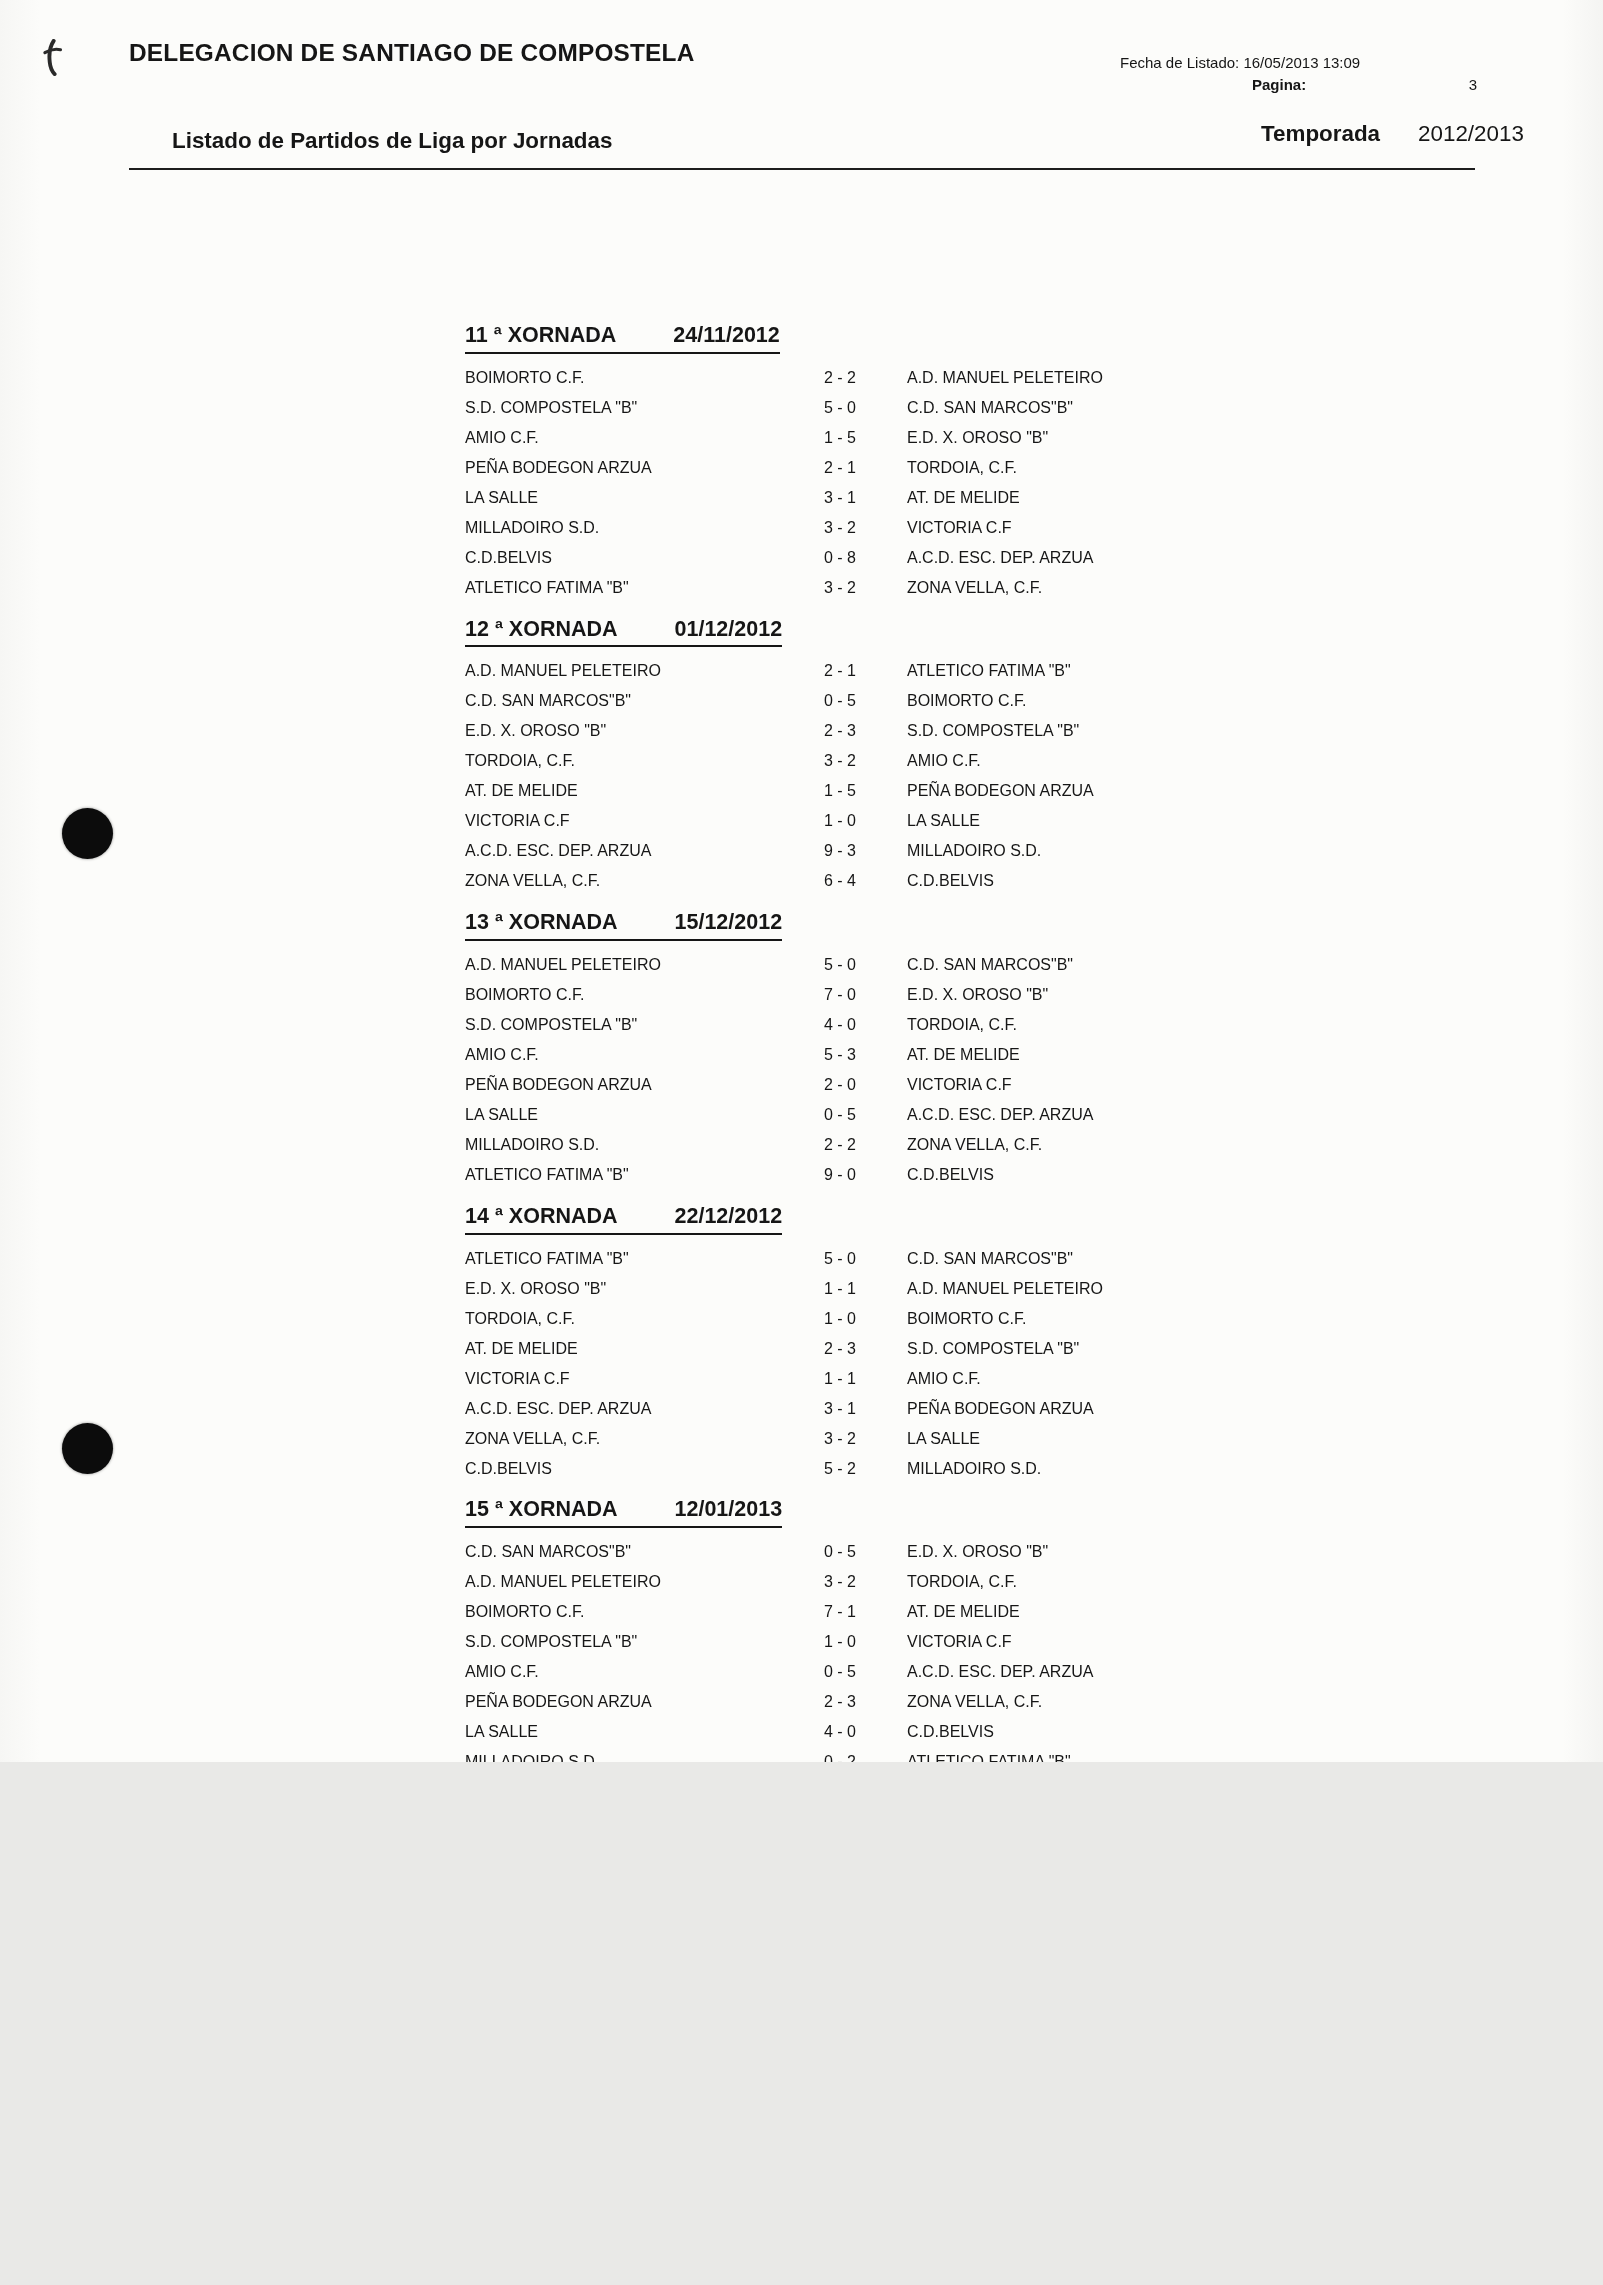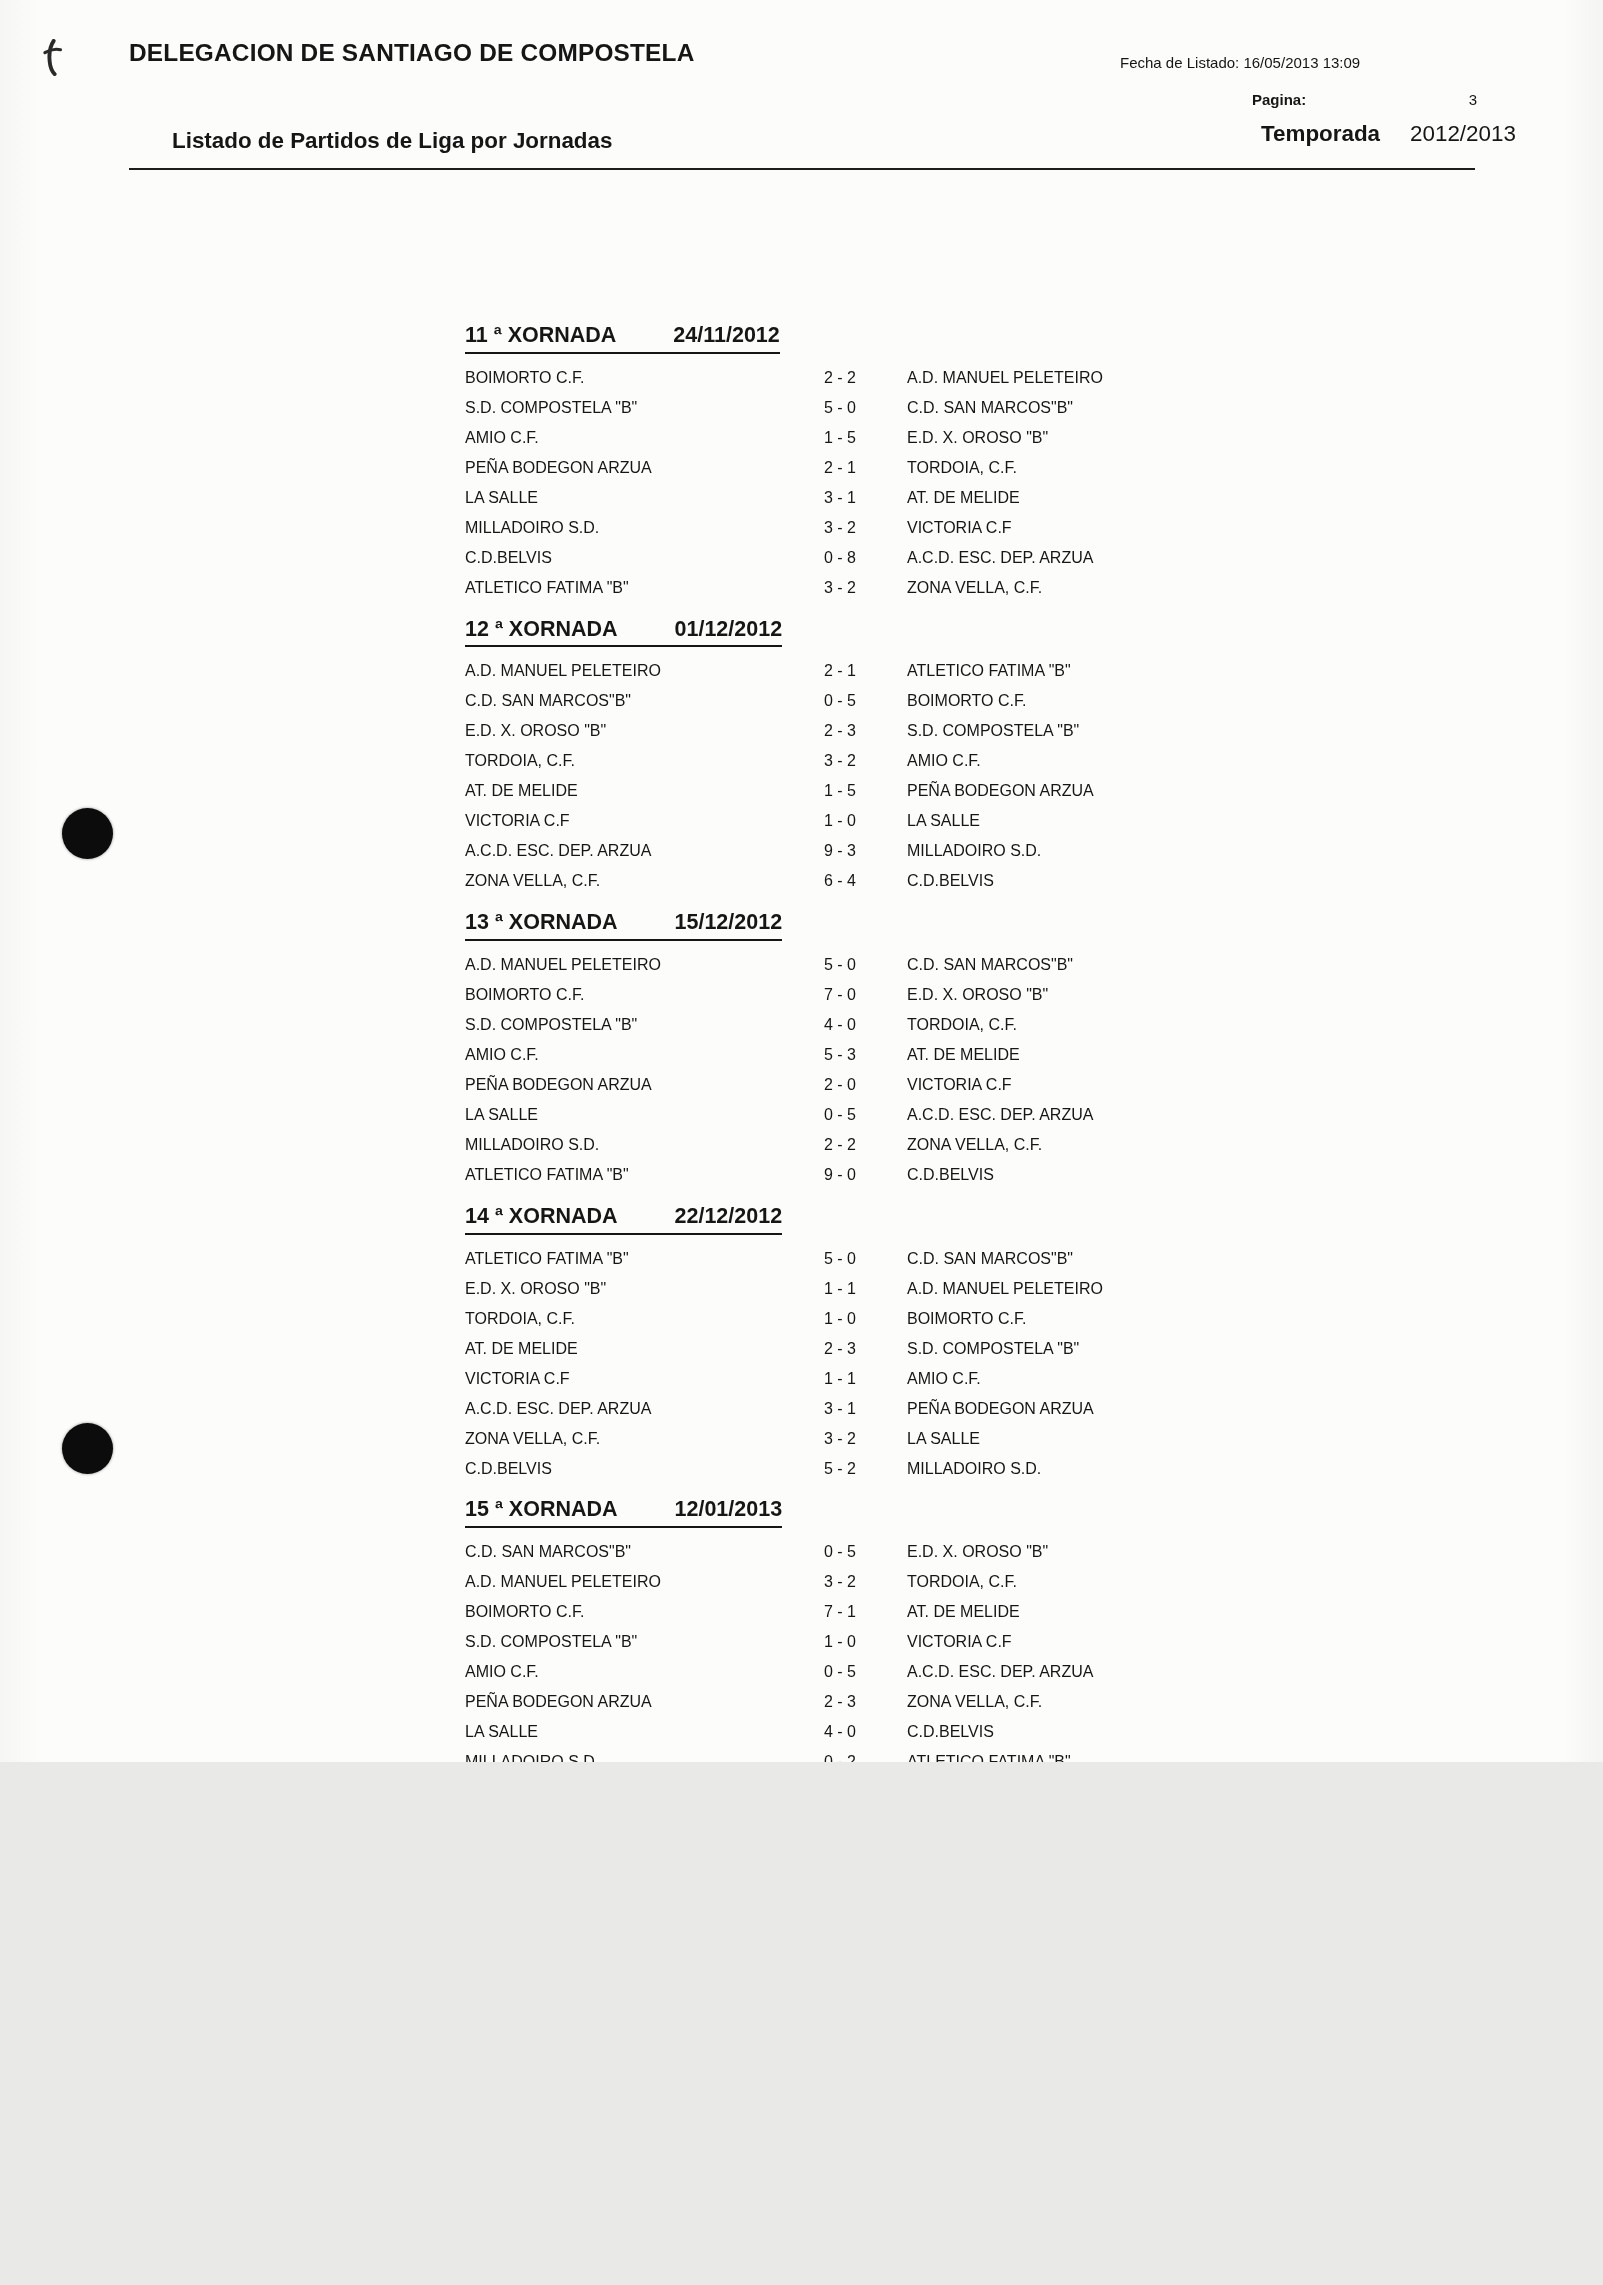--- a/index.html
+++ b/index.html
@@ -35,21 +35,21 @@
   .meta-block {
     position: absolute;
     left: 1120px;
     top: 54px;
     width: 357px;
     font-size: 15px;
   }
   .meta-row-1 { white-space: nowrap; }
   .meta-row-2 {
     display: flex;
-    margin-top: 20px;
+    margin-top: 5px;
     gap: 19px;
   }
   .meta-row-2 .label {
     margin-left: 132px;
     font-weight: bold;
   }
   .meta-row-2 .value {
     margin-left: auto;
   }
   .subtitle {
@@ -59,21 +59,21 @@
     font-size: 22.4px;
     font-weight: bold;
     margin: 0;
   }
   .temporada-block {
     position: absolute;
     left: 1261px;
     top: 121px;
     font-size: 22.4px;
     display: flex;
-    gap: 30px;
+    gap: 38px;
     white-space: nowrap;
   }
   .temporada-block .label { font-weight: bold; }
   .header-rule {
     position: absolute;
     left: 129px;
     top: 168px;
     width: 1346px;
     border: none;
     border-top: 2.9px solid #1d1d1d;

